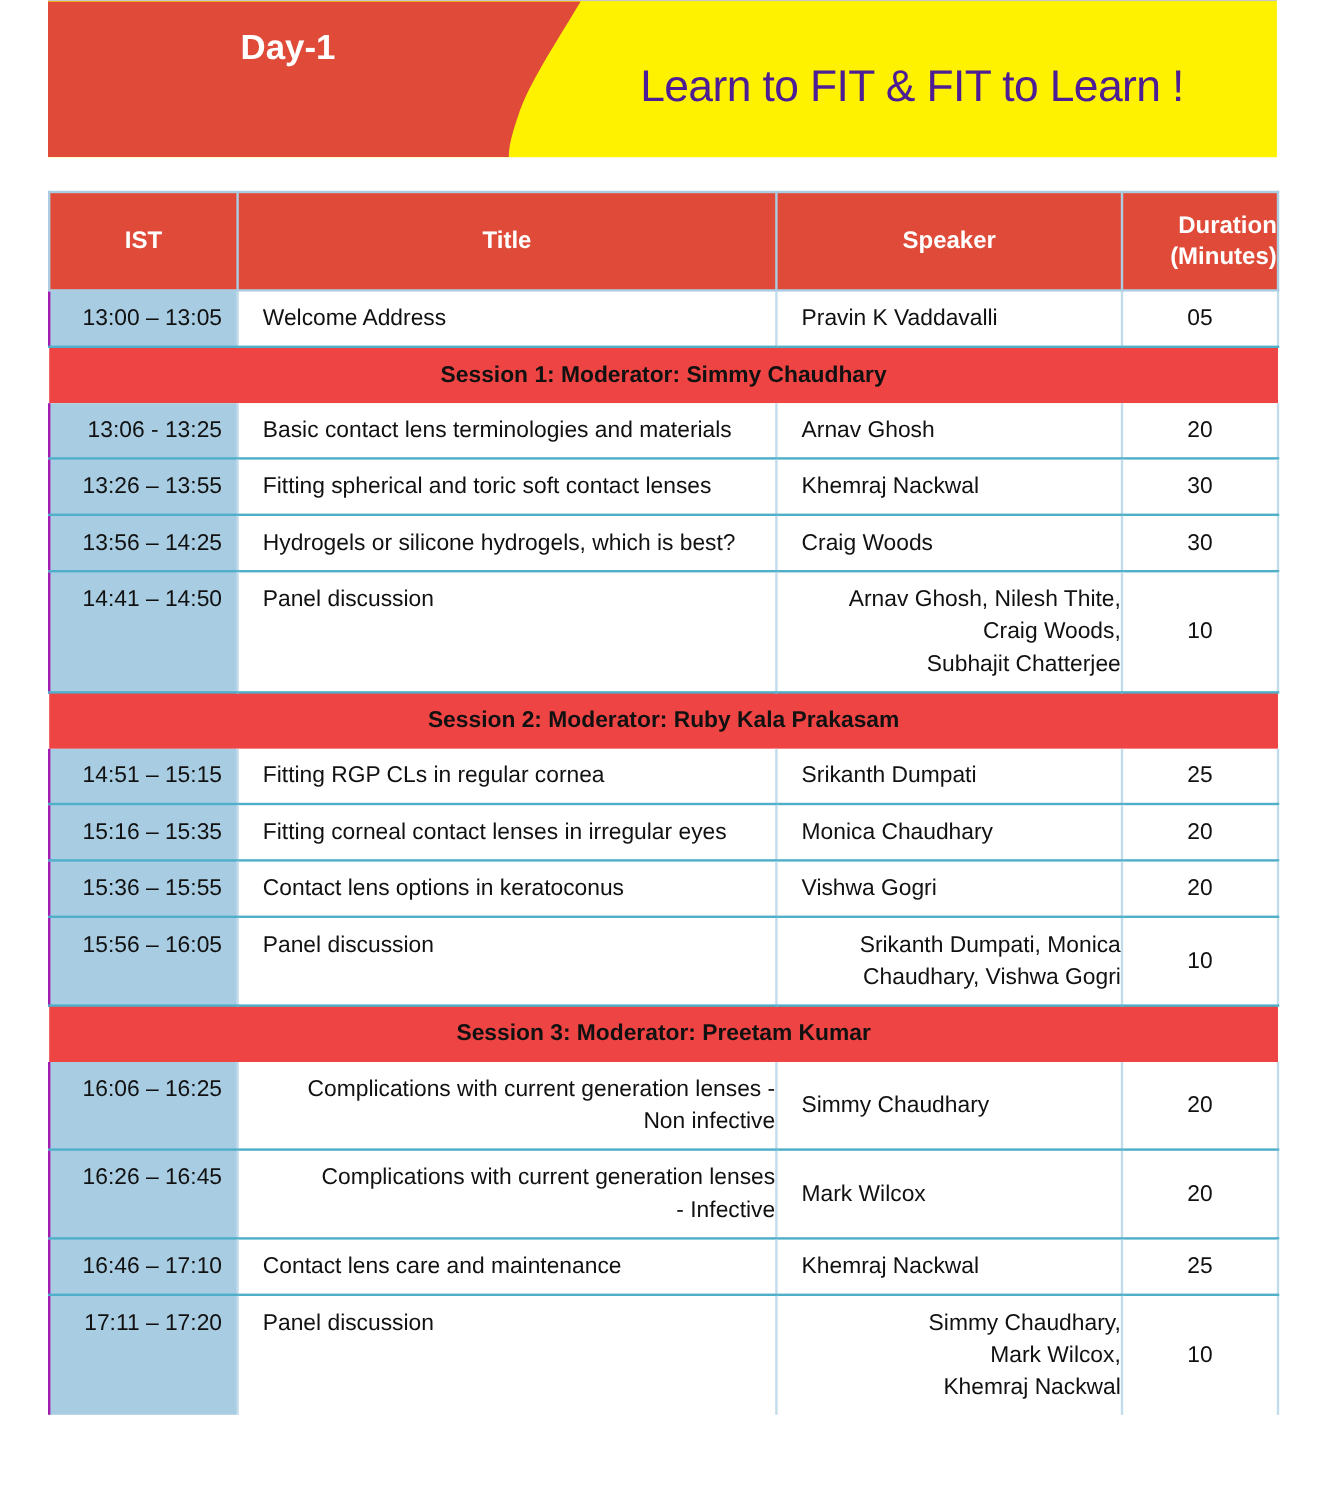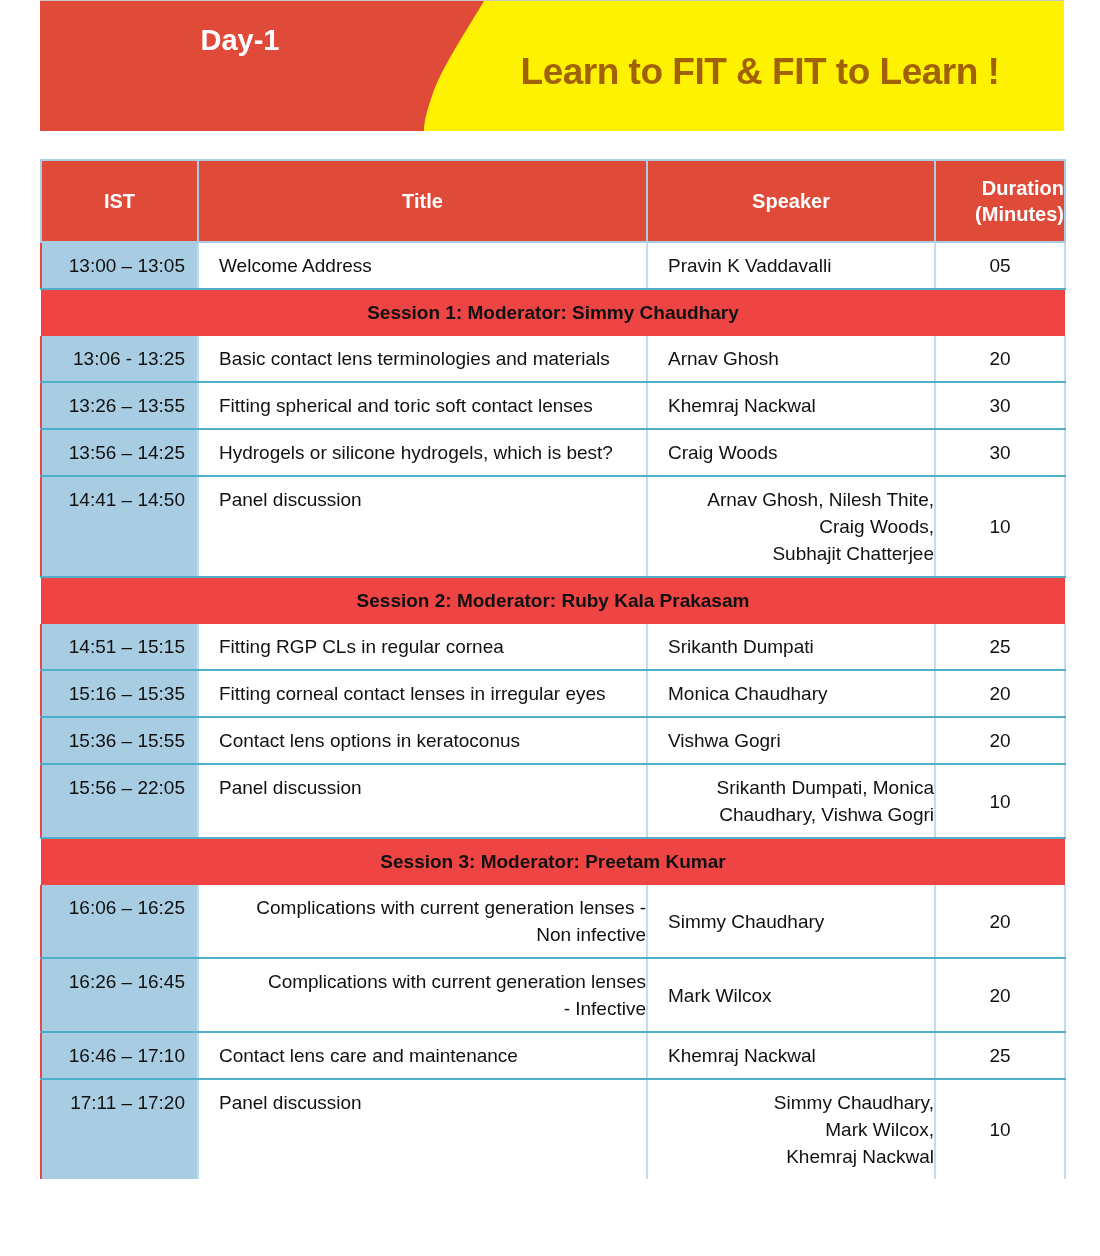--- a/index.html
+++ b/index.html
@@ -8,33 +8,33 @@
 
   .banner { position: absolute; left: 40px; top: 0; width: 1024px; height: 130px;
             background: #fff200; overflow: hidden; border-top: 1px solid #c8c8c8; }
   .banner svg.bg { position: absolute; left: 0; top: 0; }
   .banner .date-block { position: absolute; left: 0; top: 20px; width: 400px;
             text-align: center; color: #fff; font-weight: bold; }
   .banner .day { font-size: 29px; line-height: 38px; display: block; }
   .banner .date { font-size: 30px; line-height: 48px; display: block; letter-spacing: -0.5px; }
   .banner .date sup { font-size: 15px; vertical-align: 13px; line-height: 0; }
   .banner .tagline { position: absolute; left: 420px; top: 50px; width: 600px;
-            text-align: center; font-size: 37px; font-weight: bold; color: #a16207; letter-spacing: -0.5px; }
+            text-align: center; font-size: 37px; font-weight: normal; color: #4c1d95; letter-spacing: -0.5px; }
 
   table.agenda { position: absolute; left: 40px; top: 159px; width: 1024px;
             border-collapse: collapse; table-layout: fixed; font-size: 19px; }
   table.agenda col.c-ist { width: 157px; }
   table.agenda col.c-title { width: 449px; }
   table.agenda col.c-spk { width: 288px; }
   table.agenda col.c-dur { width: 130px; }
 
   table.agenda th { background: #e04a38; color: #fff; font-weight: bold; font-size: 20px;
             height: 80px; text-align: center; border: 2px solid #aacde2; border-top: 2px solid #aacde2;
             line-height: 26px; padding: 0; }
-  table.agenda td { border-left: 2px solid #ef4444; border-right: 2px solid #c2dcec;
+  table.agenda td { border-left: 2px solid #a21caf; border-right: 2px solid #c2dcec;
             border-bottom: 2px solid #4faec8; padding: 9px 0 9px 20px; vertical-align: top;
             line-height: 27px; background: #fff; }
   table.agenda td.ist { background: #a8cce2; text-align: right; padding: 9px 12px 9px 0;
             border-bottom: 2px solid #4faec8; }
   table.agenda td.dur { text-align: center; padding-left: 0; vertical-align: middle; }
   table.agenda td.spk.mid, table.agenda td.title.mid { vertical-align: middle; }
   table.agenda tr.session td { background: #ef4444; text-align: center; font-weight: bold;
             font-size: 19px; padding: 9px 0; border-left: none; border-right: none; border-bottom: none; height: 28px; }
   table.agenda tr.last td { border-bottom: none; }
   .line { display: block; text-align: right; }
@@ -124,21 +124,21 @@
         <td class="spk">Monica Chaudhary</td>
         <td class="dur">20</td>
       </tr>
       <tr>
         <td class="ist">15:36 – 15:55</td>
         <td class="title">Contact lens options in keratoconus</td>
         <td class="spk">Vishwa Gogri</td>
         <td class="dur">20</td>
       </tr>
       <tr>
-        <td class="ist">15:56 – 22:05</td>
+        <td class="ist">15:56 – 16:05</td>
         <td class="title">Panel discussion</td>
         <td class="spk">
           <span class="line">Srikanth Dumpati, Monica</span>
           <span class="line">Chaudhary, Vishwa Gogri</span>
         </td>
         <td class="dur">10</td>
       </tr>
       <tr class="session">
         <td colspan="4">Session 3: Moderator: Preetam Kumar</td>
       </tr>

